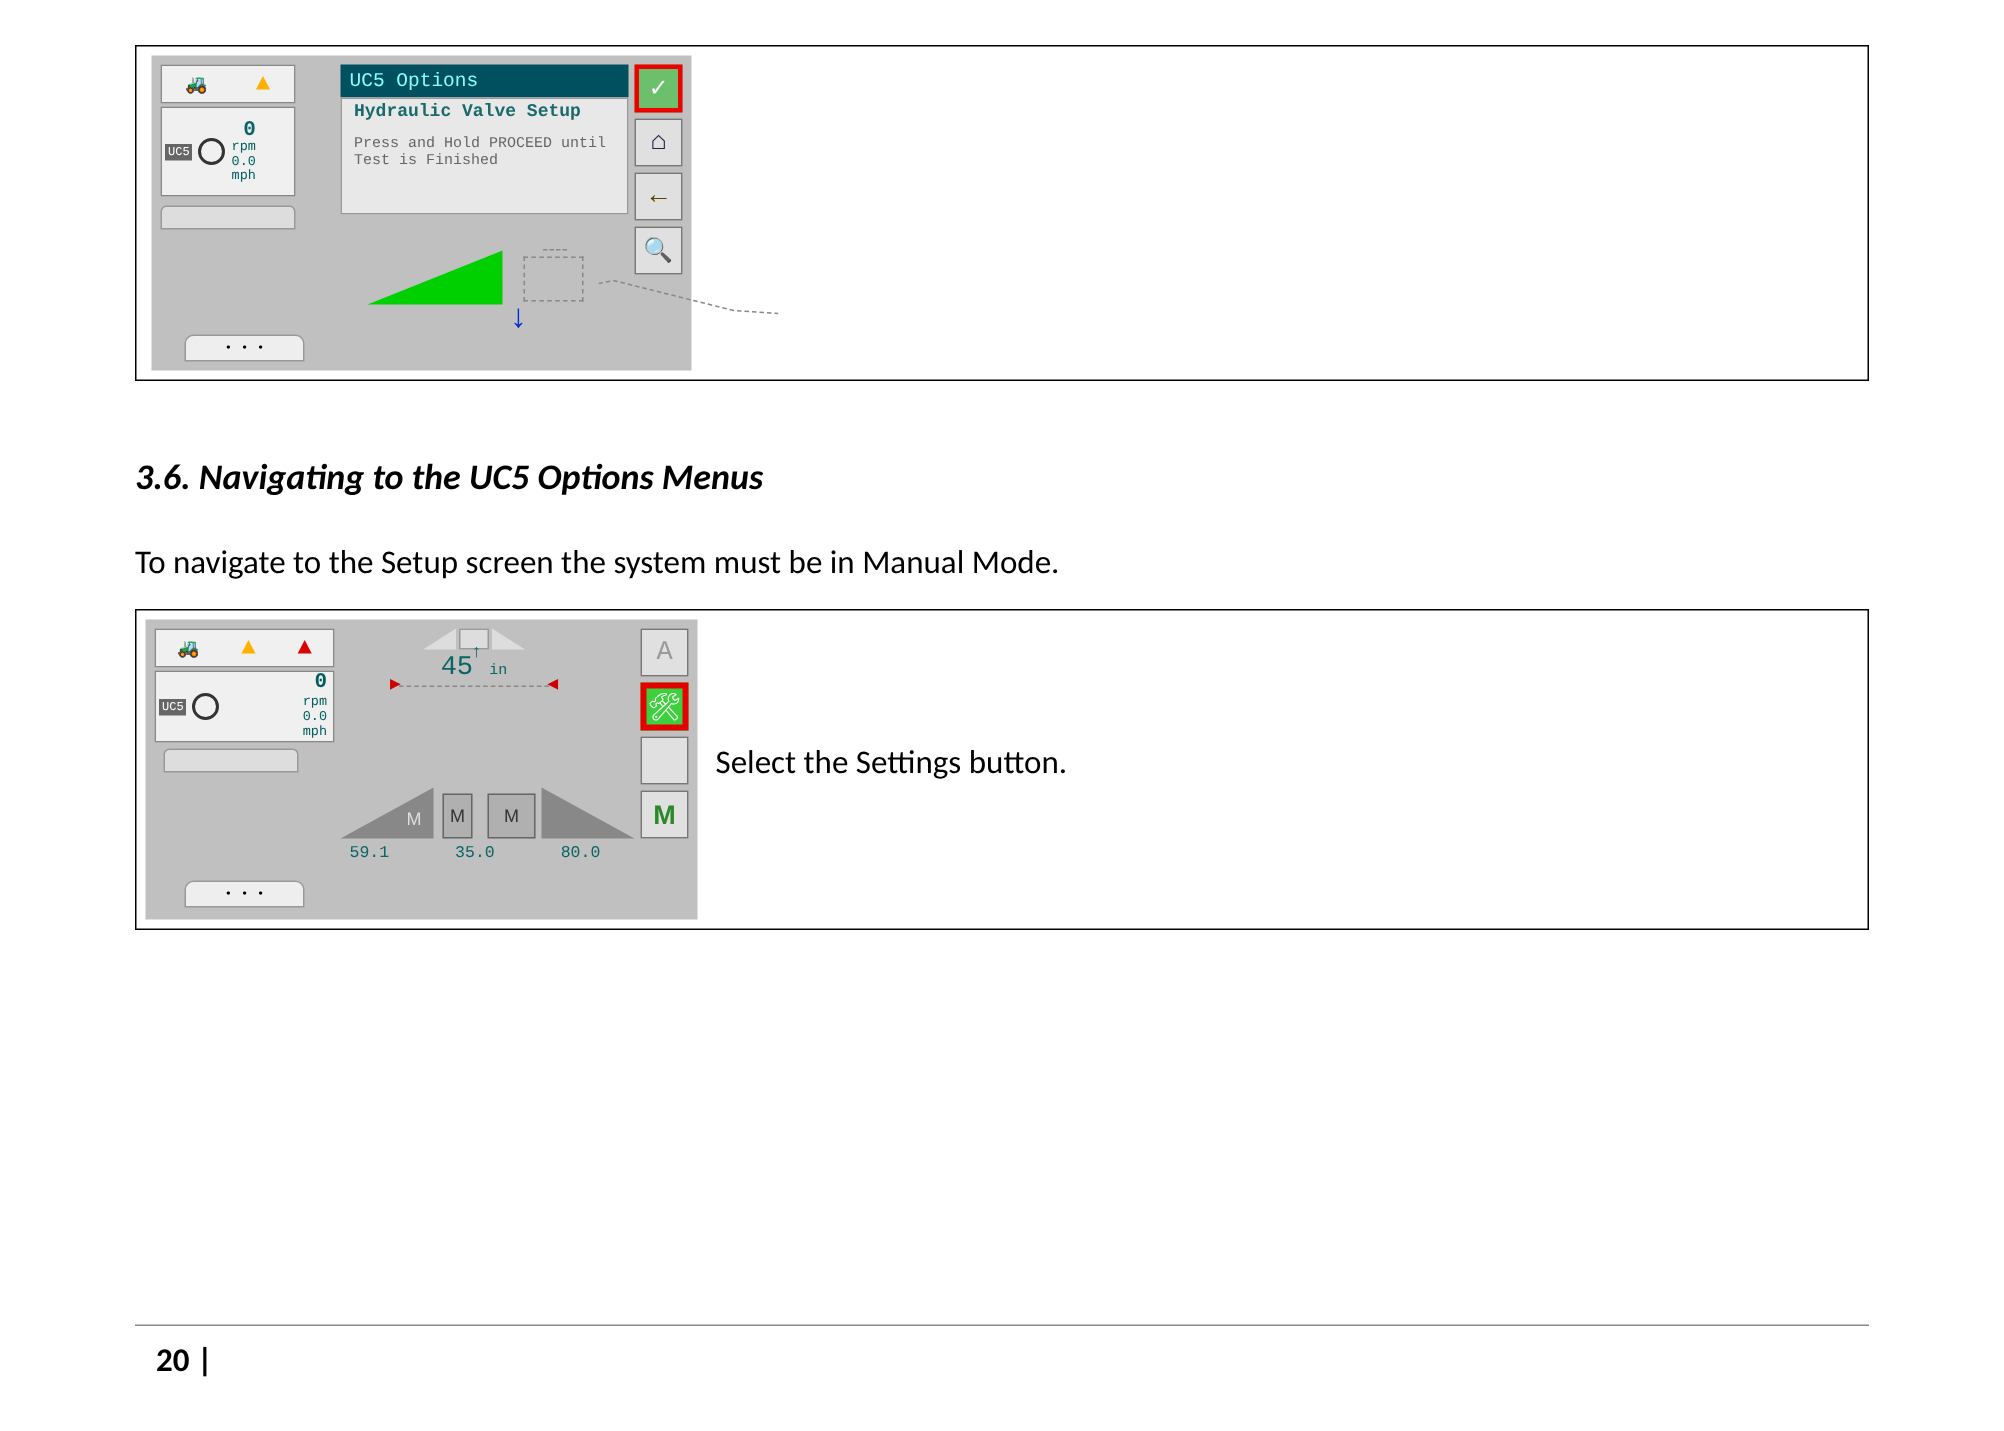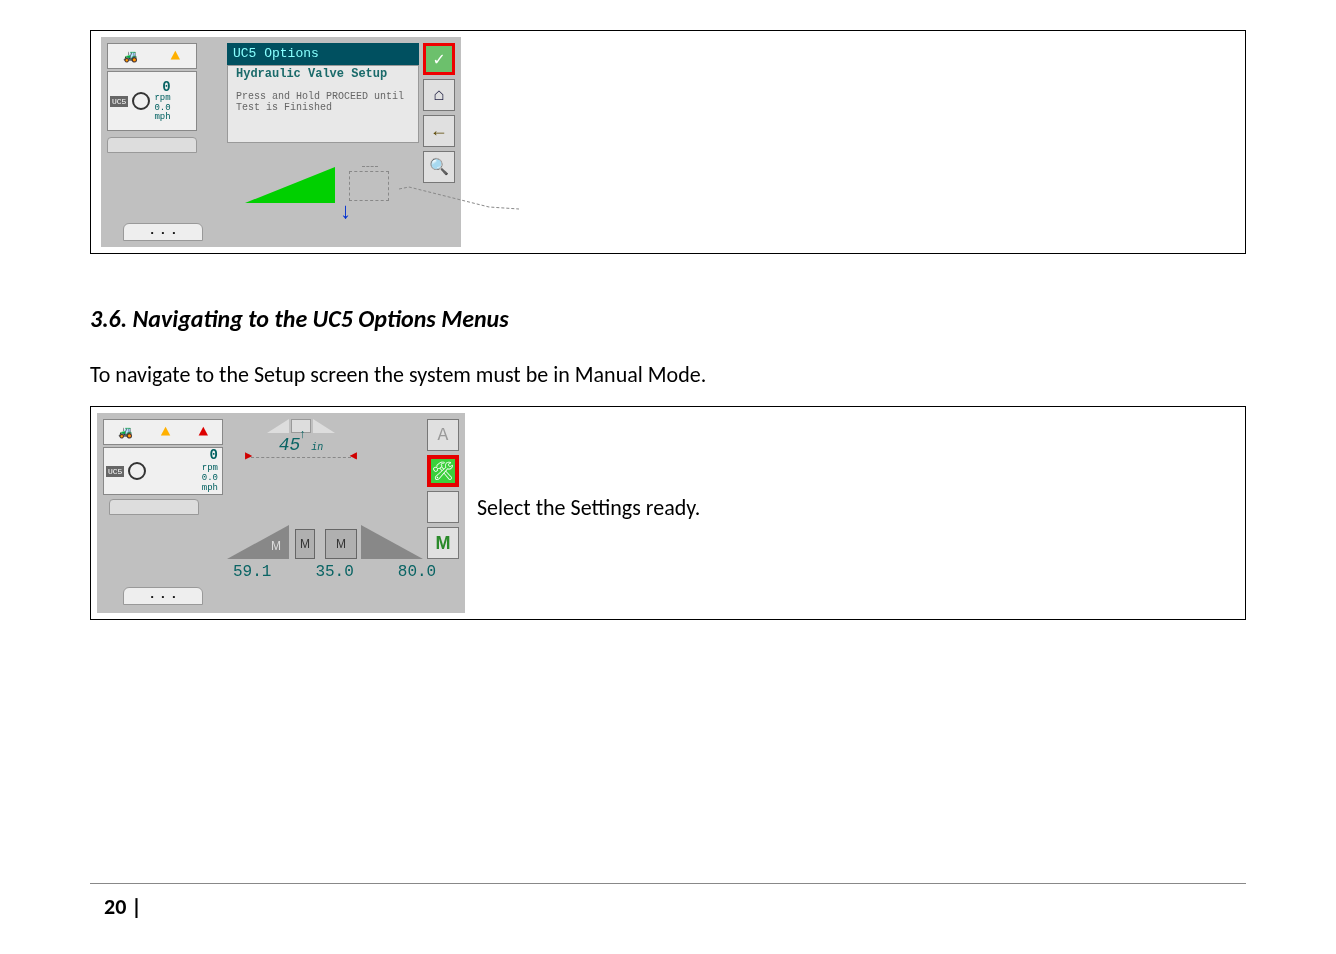--- a/index.html
+++ b/index.html
@@ -168,22 +168,22 @@
   .s2-rightbtns .btn{
     width:32px;height:32px;background:#e0e0e0;border:1px solid #777;
     display:flex;align-items:center;justify-content:center;font-size:18px;color:#666;
   }
   .s2-rightbtns .btn.auto-off{ color:#999; }
   .s2-rightbtns .btn.wrench{
     background:#3cd03c; color:#fff; border:4px solid #e50000;
   }
   .s2-rightbtns .btn.mode{ font-weight:bold; color:#2a8a2a; font-family:Arial;}
   .s2-heightbox{
-    position:absolute; left:154px; top:6px;
-    display:flex; align-items:center; gap:4px;font-style:italic;
+    position:absolute; left:169px; top:6px;
+    display:flex; align-items:center; gap:4px;
   }
   .boom-mini{
     width:20px;height:14px; border:1px solid #999; background:#ddd;
   }
   .height-wrap{ display:flex; flex-direction:column; align-items:center;}
   .height-top{ display:flex; gap:2px;}
   .slope{ width:22px; height:14px; position:relative;}
   .slope::before{ content:""; position:absolute; left:0; right:0; bottom:0;
     border-bottom:14px solid #ddd; border-left:22px solid transparent;}
   .slope.rev::before{ border-left:0; border-right:22px solid transparent;}
@@ -203,21 +203,21 @@
   }
   .s2-box{
     width:32px;height:30px;background:#b0b0b0;border:1px solid #666;
     display:flex;align-items:center;justify-content:center;color:#333;font-size:12px;font-family:Arial;
   }
   .s2-tri-right{
     width:0;height:0;border-right:62px solid transparent;border-bottom:34px solid #888;
   }
   .s2-vals{
     position:absolute; left:136px; top:150px; right:42px;
-    display:flex; gap:44px; font-size:16px; color:#0a6464;
+    display:flex; gap:44px; font-size:11px; color:#0a6464;
   }
 
   
   h3.section{
     font-size:24px; font-weight:bold; margin:50px 0 28px 0;font-style:italic;
   }
   p.bodytext{ font-size:22px; margin-bottom:18px; }
 
   .footer-line{
     position:absolute; left:90px; right:90px; bottom:70px;
@@ -365,18 +365,18 @@
 
       <div class="s2-vals">
         <span>59.1</span>
         <span>35.0</span>
         <span>80.0</span>
       </div>
 
     </div>
   </div>
   <div class="right-cell" style="display:flex;align-items:center;">
-    <p>Select the Settings ready.</p>
+    <p>Select the Settings button.</p>
   </div>
 </div>
 
 <div class="footer-line"></div>
 <div class="page-num">20 |</div>
 
 </body></html>

